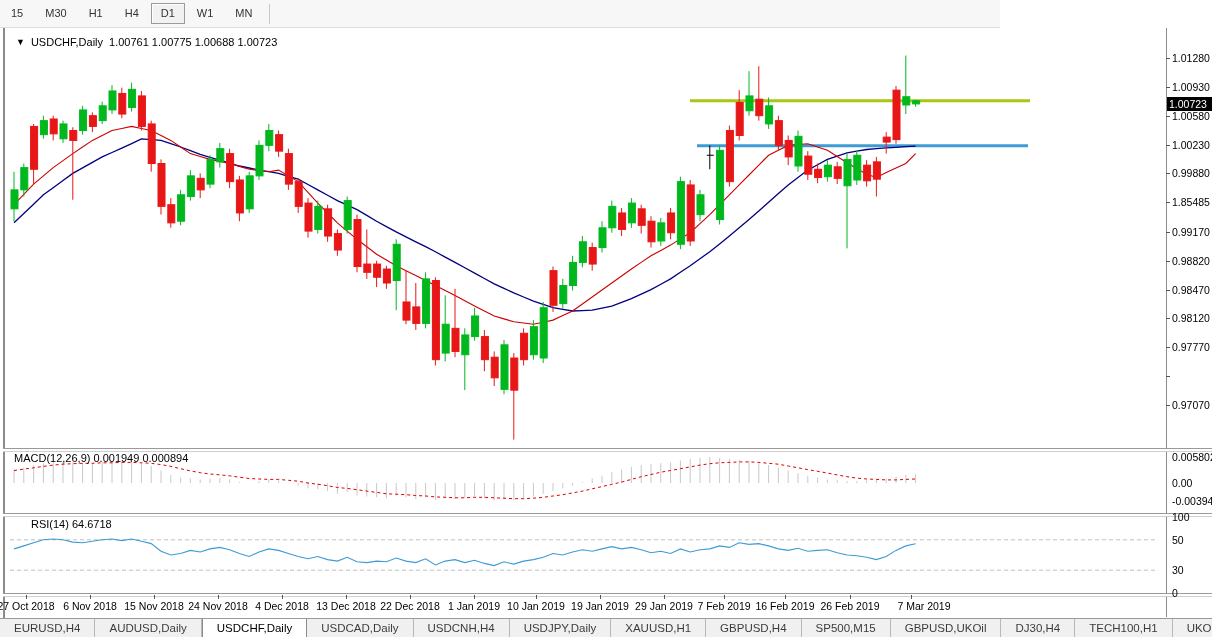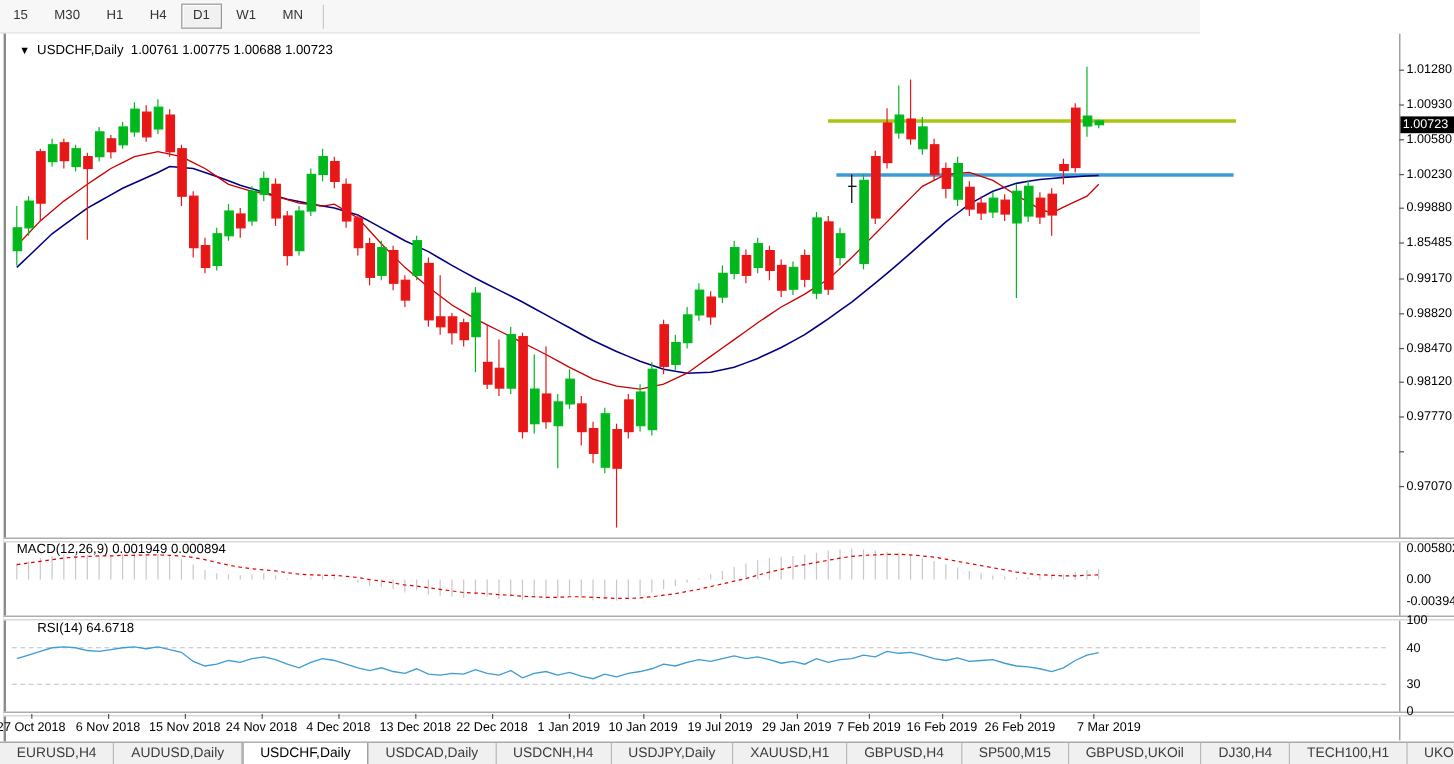--- a/index.html
+++ b/index.html
@@ -392,21 +392,21 @@
       <div class="axistick" style="top: 405px;"></div>
       <div class="axislabel" style="top: 399px;">0.97070</div>
     </div>
   <div id="macdLabels">
       <div class="axislabel" style="top: 450.995px;">0.005802</div>
       <div class="axislabel" style="top: 477px;">0.00</div>
       <div class="axislabel" style="top: 494.681px;">-0.003945</div>
     </div>
   <div id="rsiLabels">
       <div class="axislabel" style="top: 511px;">100</div>
-      <div class="axislabel" style="top: 533.8px;">40</div>
+      <div class="axislabel" style="top: 533.8px;">50</div>
       <div class="axislabel" style="top: 564.2px;">30</div>
       <div class="axislabel" style="top: 587px;">0</div>
     </div>
   <div id="dateLabels">
       <div class="datetick" style="left: 26px;"></div>
       <div class="datelbl" style="left: 26px;">27 Oct 2018</div>
       <div class="datetick" style="left: 90px;"></div>
       <div class="datelbl" style="left: 90px;">6 Nov 2018</div>
       <div class="datetick" style="left: 154px;"></div>
       <div class="datelbl" style="left: 154px;">15 Nov 2018</div>
@@ -416,21 +416,21 @@
       <div class="datelbl" style="left: 282px;">4 Dec 2018</div>
       <div class="datetick" style="left: 346px;"></div>
       <div class="datelbl" style="left: 346px;">13 Dec 2018</div>
       <div class="datetick" style="left: 410px;"></div>
       <div class="datelbl" style="left: 410px;">22 Dec 2018</div>
       <div class="datetick" style="left: 474px;"></div>
       <div class="datelbl" style="left: 474px;">1 Jan 2019</div>
       <div class="datetick" style="left: 536px;"></div>
       <div class="datelbl" style="left: 536px;">10 Jan 2019</div>
       <div class="datetick" style="left: 600px;"></div>
-      <div class="datelbl" style="left: 600px;">19 Jul 2019</div>
+      <div class="datelbl" style="left: 600px;">19 Jan 2019</div>
       <div class="datetick" style="left: 664px;"></div>
       <div class="datelbl" style="left: 664px;">29 Jan 2019</div>
       <div class="datetick" style="left: 724px;"></div>
       <div class="datelbl" style="left: 724px;">7 Feb 2019</div>
       <div class="datetick" style="left: 785px;"></div>
       <div class="datelbl" style="left: 785px;">16 Feb 2019</div>
       <div class="datetick" style="left: 850px;"></div>
       <div class="datelbl" style="left: 850px;">26 Feb 2019</div>
       <div class="datetick" style="left: 911px;"></div>
       <div class="datelbl" style="left: 924px;">7 Mar 2019</div>

